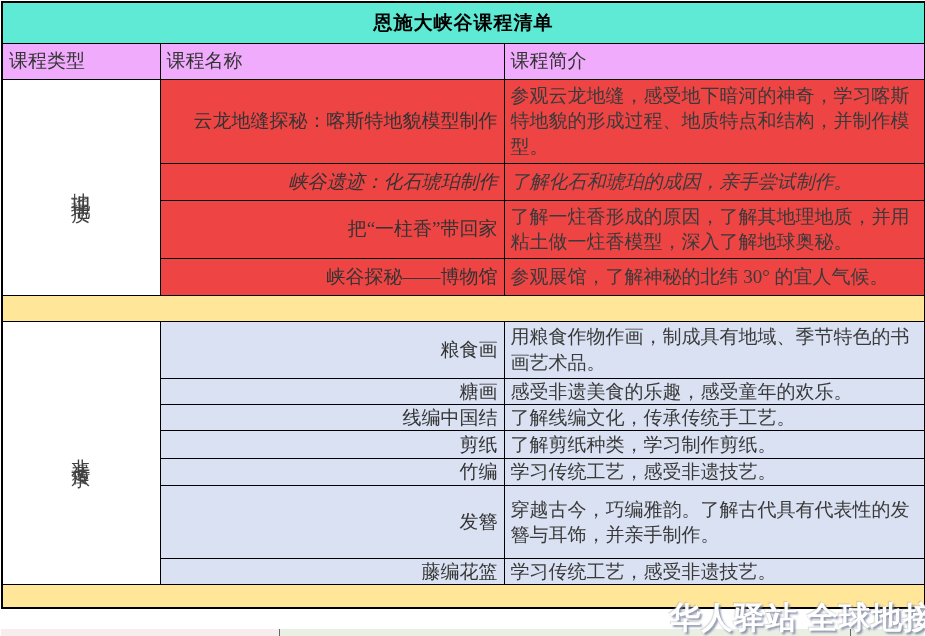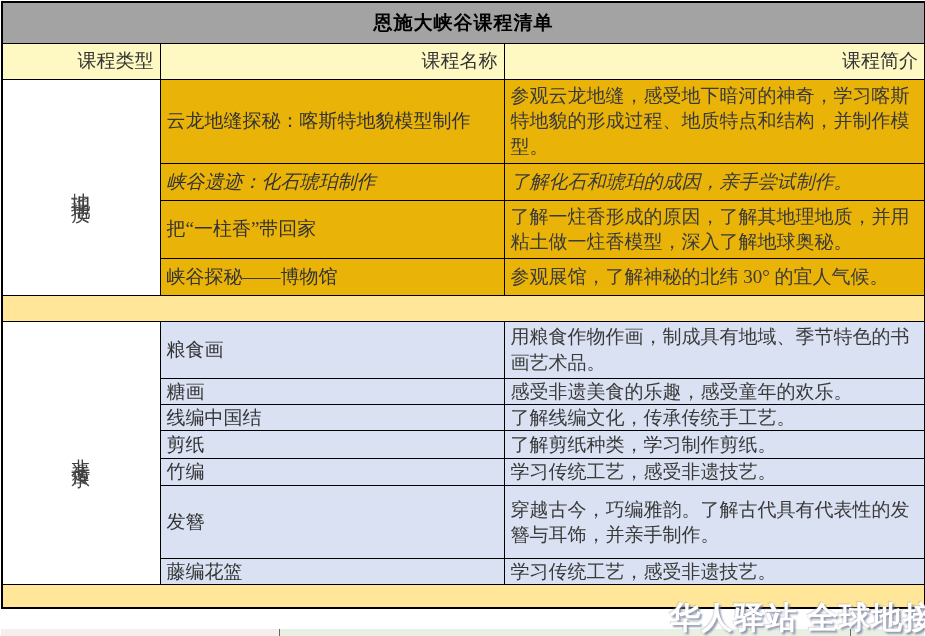--- a/index.html
+++ b/index.html
@@ -37,36 +37,36 @@
   tr.r6{height:25px;}
   tr.r7{height:26px;margin-top:13px;}
   tr.r8{height:28px;}
   tr.r9{height:27px;}
   tr.r10{height:73px;}
   tr.r11{height:24px;}
   tr.yb2{height:24px;}
 
   td.title-cell{
     text-align:center;font-weight:bold;font-size:29px;
-    background:#a3a3a3;color:#000000;letter-spacing:1px;
+    background:#5eead4;color:#000000;letter-spacing:1px;
   }
   td.head{
-    background:#fef9c3;text-align:right;font-size:21px;color:#333333;
+    background:#f0abfc;text-align:left;font-size:21px;color:#333333;
   }
   td.type-cell{
     background:#ffffff;text-align:center;vertical-align:middle;
   }
   .vert{
     writing-mode:vertical-rl;text-orientation:upright;
     display:inline-block;font-size:19px;letter-spacing:4px;
     color:#404040;
   }
-  td.name{text-align:left;color:#333333;}
+  td.name{text-align:right;color:#333333;}
   td.desc{text-align:left;color:#3a3a3a;}
-  td.green{background:#eab308;}
+  td.green{background:#ef4444;}
   td.blue{background:#d9e1f2;}
   td.yellow{background:#ffe699;}
 
   .partial-row{
     position:absolute;left:1px;bottom:0;width:923px;height:7px;
     display:flex;
   }
   .partial-row .pc1{width:278px;background:#f6edec;border-right:1px solid #666;}
   .partial-row .pc2{width:570px;background:#e9efe3;border-right:1px solid #666;}
   .partial-row .pc3{flex:1;background:#e9efe3;}

